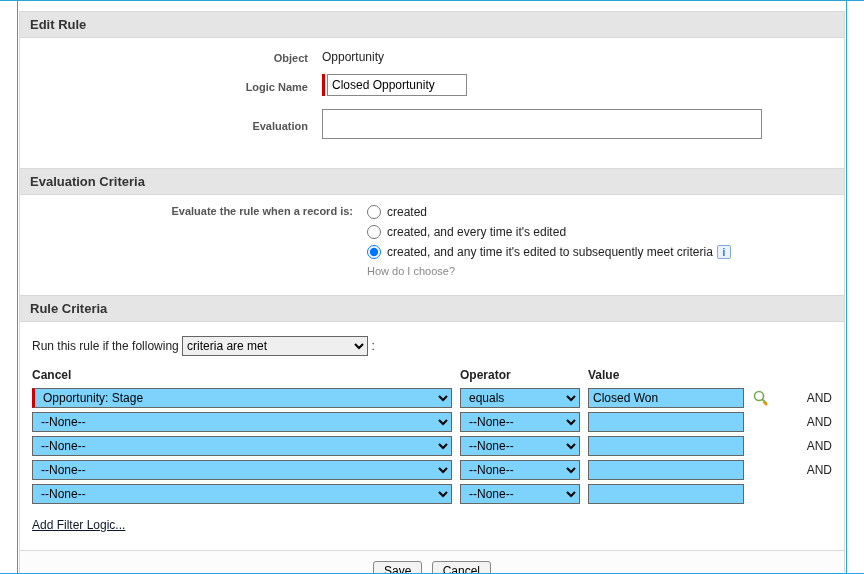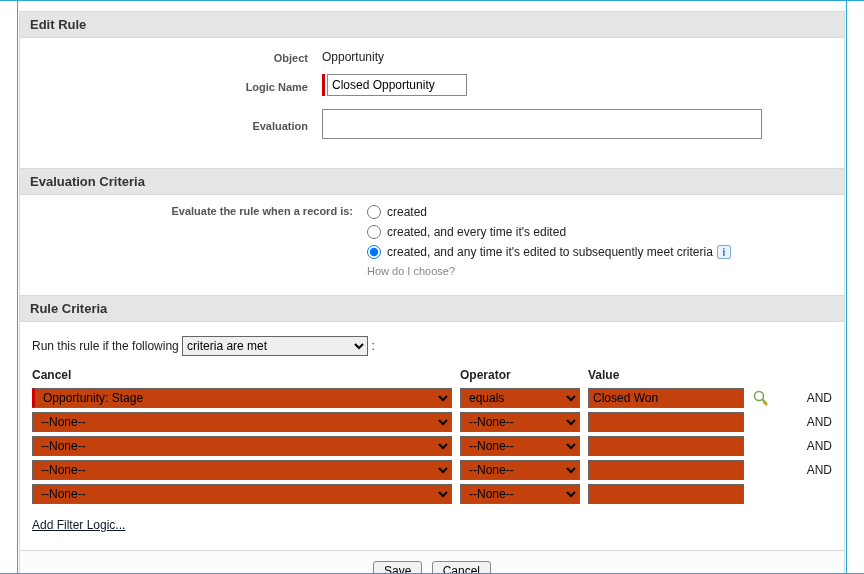--- a/index.html
+++ b/index.html
@@ -141,21 +141,21 @@
     font-size: 12px;
     color: #222;
     padding-bottom: 2px;
   }
   .crit-select, .crit-input {
     width: 100%;
     height: 20px;
     border: 1px solid #666;
     font-size: 12px;
     padding: 0 4px;
-    background: #c2410c;
+    background: #7dd3fc;
   }
   .crit-select.req {
     border-left: 3px solid #c00;
   }
   .lookup-icon {
     width: 18px; height: 18px;
   }
   .lookup-icon svg { width: 18px; height: 18px; }
   .and-cell {
     font-size: 12px;

